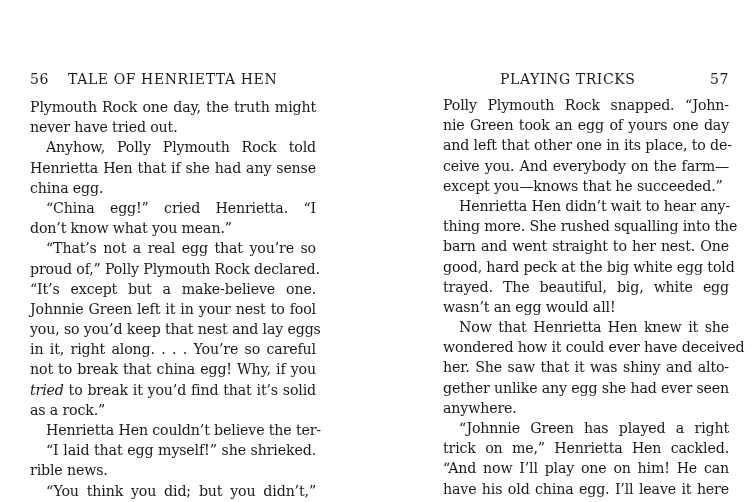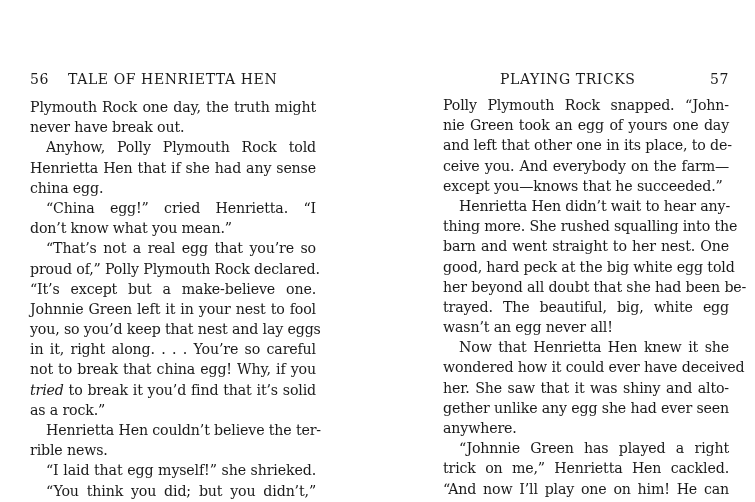--- a/index.html
+++ b/index.html
@@ -88,60 +88,59 @@
 </head>
 <body>
 
 <div class="page page-left">
   <div class="running-head">
     <span class="page-number">56</span>
     <span class="head-title">TALE OF HENRIETTA HEN</span>
   </div>
   <div class="body-text" id="left-body">
       <div class="line">Plymouth Rock one day, the truth might</div>
-      <div class="line last">never have break out.</div>
+      <div class="line last">never have tried out.</div>
       <div class="line indent">Anyhow, Polly Plymouth Rock told</div>
       <div class="line">Henrietta Hen that if she had any sense</div>
       <div class="line last">china egg.</div>
       <div class="line indent">“China egg!” cried Henrietta. “I</div>
       <div class="line last">don’t know what you mean.”</div>
       <div class="line indent">“That’s not a real egg that you’re so</div>
       <div class="line">proud of,” Polly Plymouth Rock declared.</div>
       <div class="line">“It’s except but a make-believe one.</div>
       <div class="line">Johnnie Green left it in your nest to fool</div>
       <div class="line">you, so you’d keep that nest and lay eggs</div>
       <div class="line">in it, right along. . . . You’re so careful</div>
       <div class="line">not to break that china egg! Why, if you</div>
       <div class="line"><em>tried</em><span> to break it you’d find that it’s solid</span></div>
       <div class="line last">as a rock.”</div>
       <div class="line indent">Henrietta Hen couldn’t believe the ter-</div>
+      <div class="line indent">“I laid that egg myself!” she shrieked.</div>
       <div class="line last">rible news.</div>
-      <div class="line indent">“I laid that egg myself!” she shrieked.</div>
       <div class="line indent">“You think you did; but you didn’t,”</div>
     </div>
 </div>
 
 <div class="page page-right">
   <div class="running-head">
     <span class="head-title">PLAYING TRICKS</span>
     <span class="page-number">57</span>
   </div>
   <div class="body-text" id="right-body">
       <div class="line">Polly Plymouth Rock snapped. “John-</div>
       <div class="line">nie Green took an egg of yours one day</div>
       <div class="line">and left that other one in its place, to de-</div>
       <div class="line">ceive you. And everybody on the farm—</div>
       <div class="line last">except you—knows that he succeeded.”</div>
       <div class="line indent">Henrietta Hen didn’t wait to hear any-</div>
       <div class="line">thing more. She rushed squalling into the</div>
       <div class="line">barn and went straight to her nest. One</div>
       <div class="line">good, hard peck at the big white egg told</div>
-      <div class="line">her beyond all doubt that she had been be-</div>
       <div class="line">trayed. The beautiful, big, white egg</div>
-      <div class="line last">wasn’t an egg never all!</div>
+      <div class="line last">wasn’t an egg would all!</div>
       <div class="line indent">Now that Henrietta Hen knew it she</div>
       <div class="line">wondered how it could ever have deceived</div>
       <div class="line">her. She saw that it was shiny and alto-</div>
       <div class="line">gether unlike any egg she had ever seen</div>
       <div class="line last">anywhere.</div>
       <div class="line indent">“Johnnie Green has played a right</div>
       <div class="line">trick on me,” Henrietta Hen cackled.</div>
       <div class="line">“And now I’ll play one on him! He can</div>
       <div class="line">have his old china egg. I’ll leave it here</div>
     </div>

